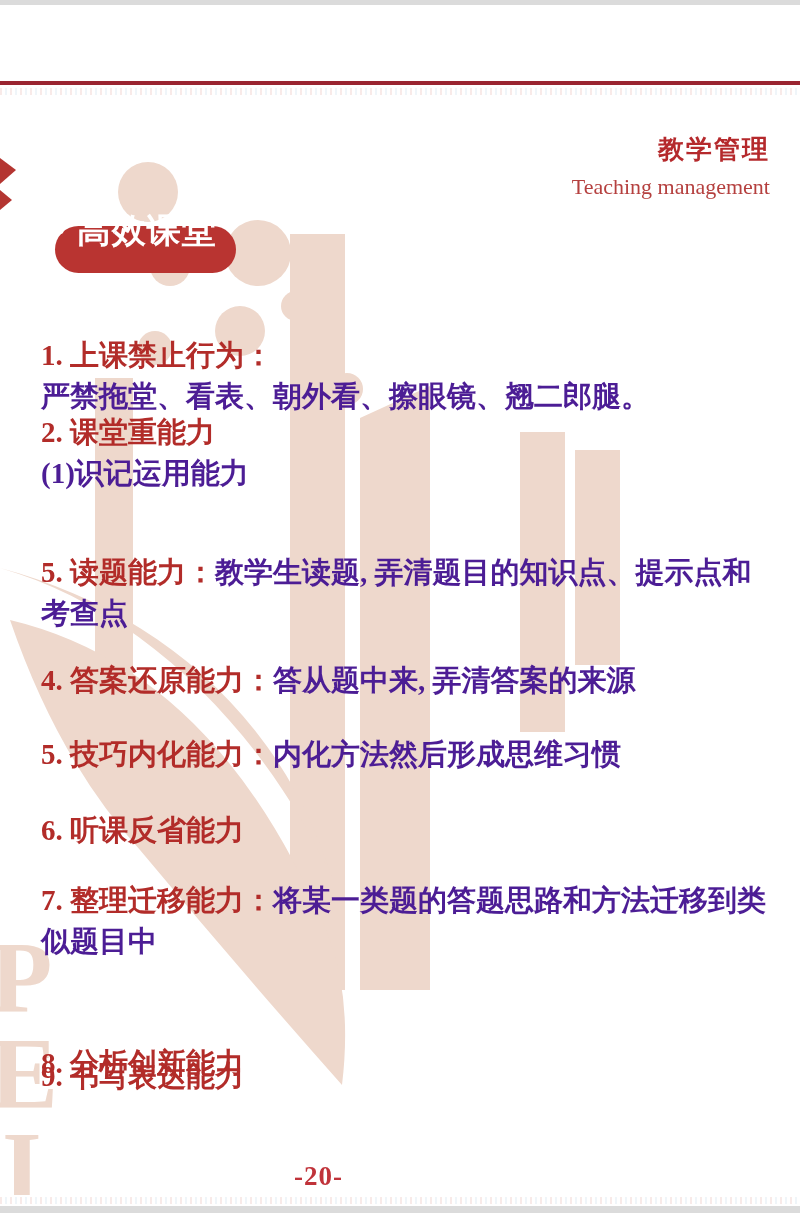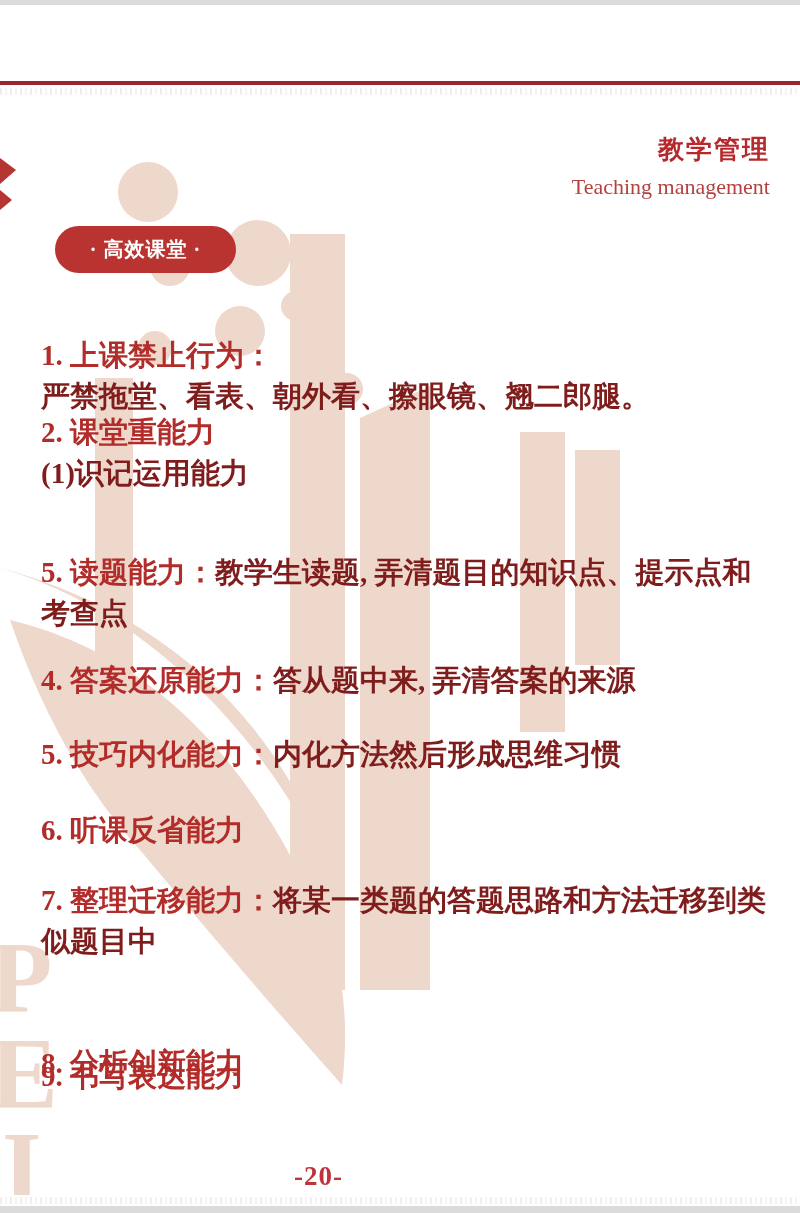--- a/index.html
+++ b/index.html
@@ -17,26 +17,26 @@
   .dot-bot{top:1197px;}
 
   .watermark{position:absolute;left:0;top:150px;pointer-events:none;}
 
   .hdr{position:absolute;right:30px;top:128px;text-align:right;}
   .hdr-cn{font-size:26px;font-weight:700;color:#b5292c;letter-spacing:2px;line-height:44px;}
   .hdr-en{font-size:22px;color:#b5403f;line-height:26px;margin-top:2px;}
 
   .badge{position:absolute;left:55px;top:226px;width:181px;height:47px;border-radius:25px;
     background:#b93431;color:#ffffff;display:flex;align-items:center;justify-content:center;
-    font-size:20px;font-weight:700;letter-spacing:1px;}
+    font-size:34px;font-weight:700;letter-spacing:1px;}
 
   .content{position:absolute;left:41px;top:0;width:737px;}
   .item{position:absolute;left:0;width:737px;font-size:29px;line-height:41px;font-weight:700;}
   .ih{color:#b22c29;}
-  .ib{color:#7f1d1d;}
+  .ib{color:#4c1d95;}
   .b1{top:295px;margin-top:40px;} .b2{top:412px;} .b3{top:552px;} .b4{top:660px;} .b5{top:734px;}
   .b6{top:810px;} .b7{top:880px;} .b8{top:1043px;} .b9{top:1056px;}
 
   .footer-num{position:absolute;left:0;top:1161px;width:637px;text-align:center;
     font-size:27px;font-weight:600;color:#c0333a;letter-spacing:1px;}
 </style>
 </head>
 <body>
 
 <div class="page">

